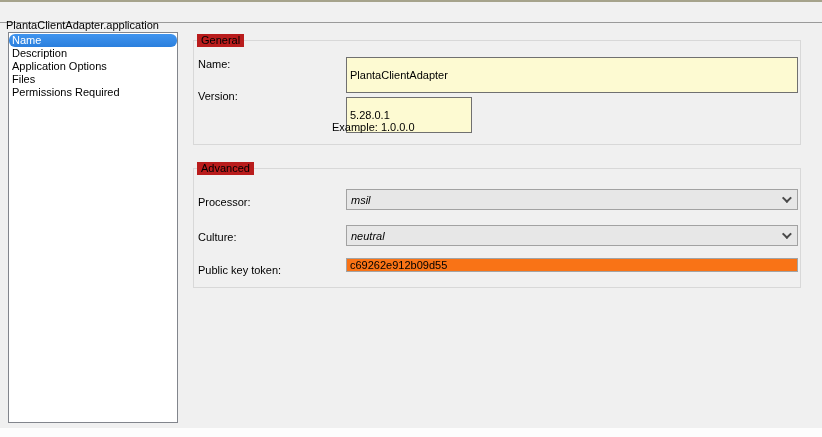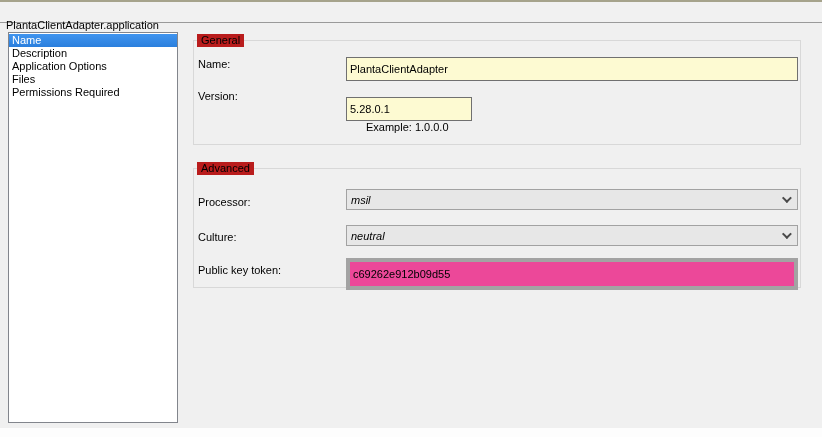--- a/index.html
+++ b/index.html
@@ -63,20 +63,21 @@
   }
   .list-item {
     height: 13px;
     line-height: 13px;
     padding-left: 3px;
     white-space: nowrap;
   }
   .list-item.selected {
     background: linear-gradient(#3f94ef, #2b7fdd);
     color: #ffffff;
+    border-radius: 6px;
   }
   
   .group {
     position: absolute;
     left: 193px;
     width: 608px;
     border: 1px solid #d8d8d8;
     background: #f0f0f0;
   }
   .group-general  { top: 40px;  height: 105px; }
@@ -90,31 +91,31 @@
   }
   .field-label {
     position: absolute;
     left: 4px;
     line-height: 13px;
     white-space: nowrap;
   }
   .text-input {
     position: absolute;
     left: 152px;
-    height: 24px;
+    height: 36px;
     border: 1px solid #707070;
     background: #fdfad2;
     font-family: "Liberation Sans", sans-serif;
     font-size: 11px;
     padding: 1px 3px;
     color: #000;
   }
   .input-name    { top: 16px; width: 452px; }
   .input-version { top: 56px; width: 126px; }
-  .example-text  { position: absolute; left: 172px; top: 80px; line-height: 13px; text-align: right; }
+  .example-text  { position: absolute; left: 138px; top: 80px; line-height: 13px; text-align: right; }
   .combobox {
     position: absolute;
     left: 152px;
     width: 452px;
     height: 21px;
     background: #e7e7e7;
     border: 1px solid #a2a2a2;
     display: flex;
     align-items: center;
     justify-content: space-between;
@@ -126,23 +127,23 @@
   .chevron {
     width: 7px; height: 7px;
     border-right: 2px solid #4a4a4a;
     border-bottom: 2px solid #4a4a4a;
     transform: rotate(45deg) translateY(-2px);
     flex: 0 0 auto;
   }
   .input-pkt {
     top: 89px;
     width: 452px;
-    height: 32px;
-    background: #ec4899;
-    border: 4px solid #a3a3a3;
+    height: 14px;
+    background: #f97316;
+    border: 1px solid #a3a3a3;
   }
   
   .bottom-strip {
     position: absolute;
     left: 0; top: 428px;
     width: 822px; height: 9px;
     background: #fdfdfd;
   }
 </style>
 </head>

